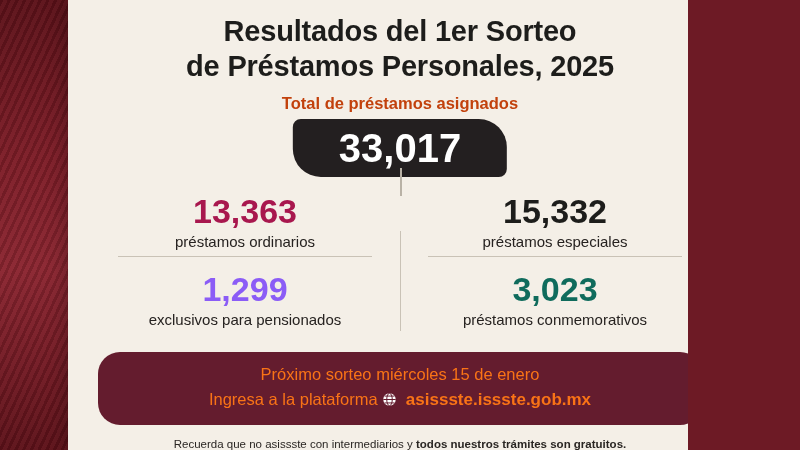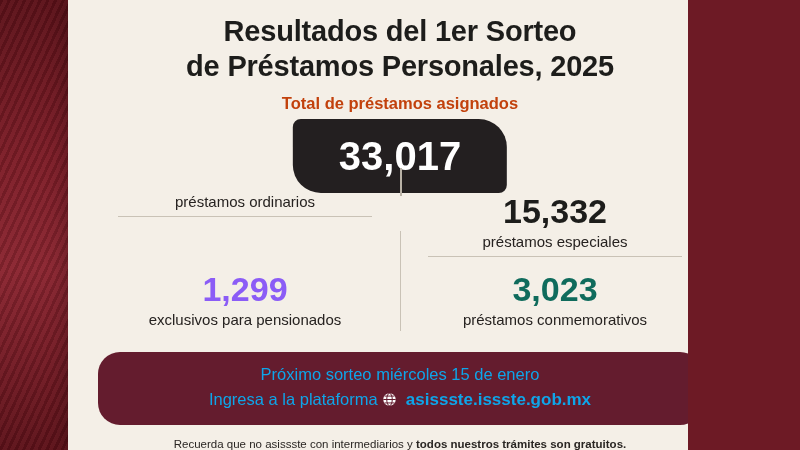--- a/index.html
+++ b/index.html
@@ -84,21 +84,21 @@
   .total-pill {
     position: absolute;
     left: 50%;
     transform: translateX(-50%);
     top: 0;
     background: #231f20;
     color: #ffffff;
     font-weight: bold;
     font-size: 40px;
     line-height: 50px;
-    padding: 12px 46px;
+    padding: 4px 46px;
     border-radius: 8px 28px 8px 28px;
   }
 
   .divider-v {
     position: absolute;
     left: 332px;
     top: 231px;
     width: 1px;
     height: 100px;
     background: #c9c2b6;
@@ -145,21 +145,21 @@
     background: #c9c2b6;
     margin: 6px 18px 0 18px;
   }
 
   .cta {
     margin: 16px 30px 0 30px;
     background: #641c2e;
     border-radius: 22px;
     padding: 11px 10px 13px 10px;
     text-align: center;
-    color: #0ea5e9;
+    color: #f97316;
   }
   .cta .l1 {
     font-size: 16.5px;
     font-weight: normal;
     line-height: 22px;
   }
   .cta .l2 {
     font-size: 16.5px;
     line-height: 24px;
     margin-top: 2px;
@@ -204,20 +204,21 @@
 
       <div class="totalwrap">
         <div class="total-pill">33,017</div>
       </div>
 
       <div class="divider-stub"></div>
       <div class="divider-v"></div>
 
       <div class="grid">
         <div class="cell">
+          <div class="num num-pink">13,363</div>
           <div class="lbl">préstamos ordinarios</div>
           <div class="hr-left"></div>
         </div>
         <div class="cell">
           <div class="num num-dark">15,332</div>
           <div class="lbl">préstamos especiales</div>
           <div class="hr-right"></div>
         </div>
         <div class="cell">
           <div class="num num-gold">1,299</div>

